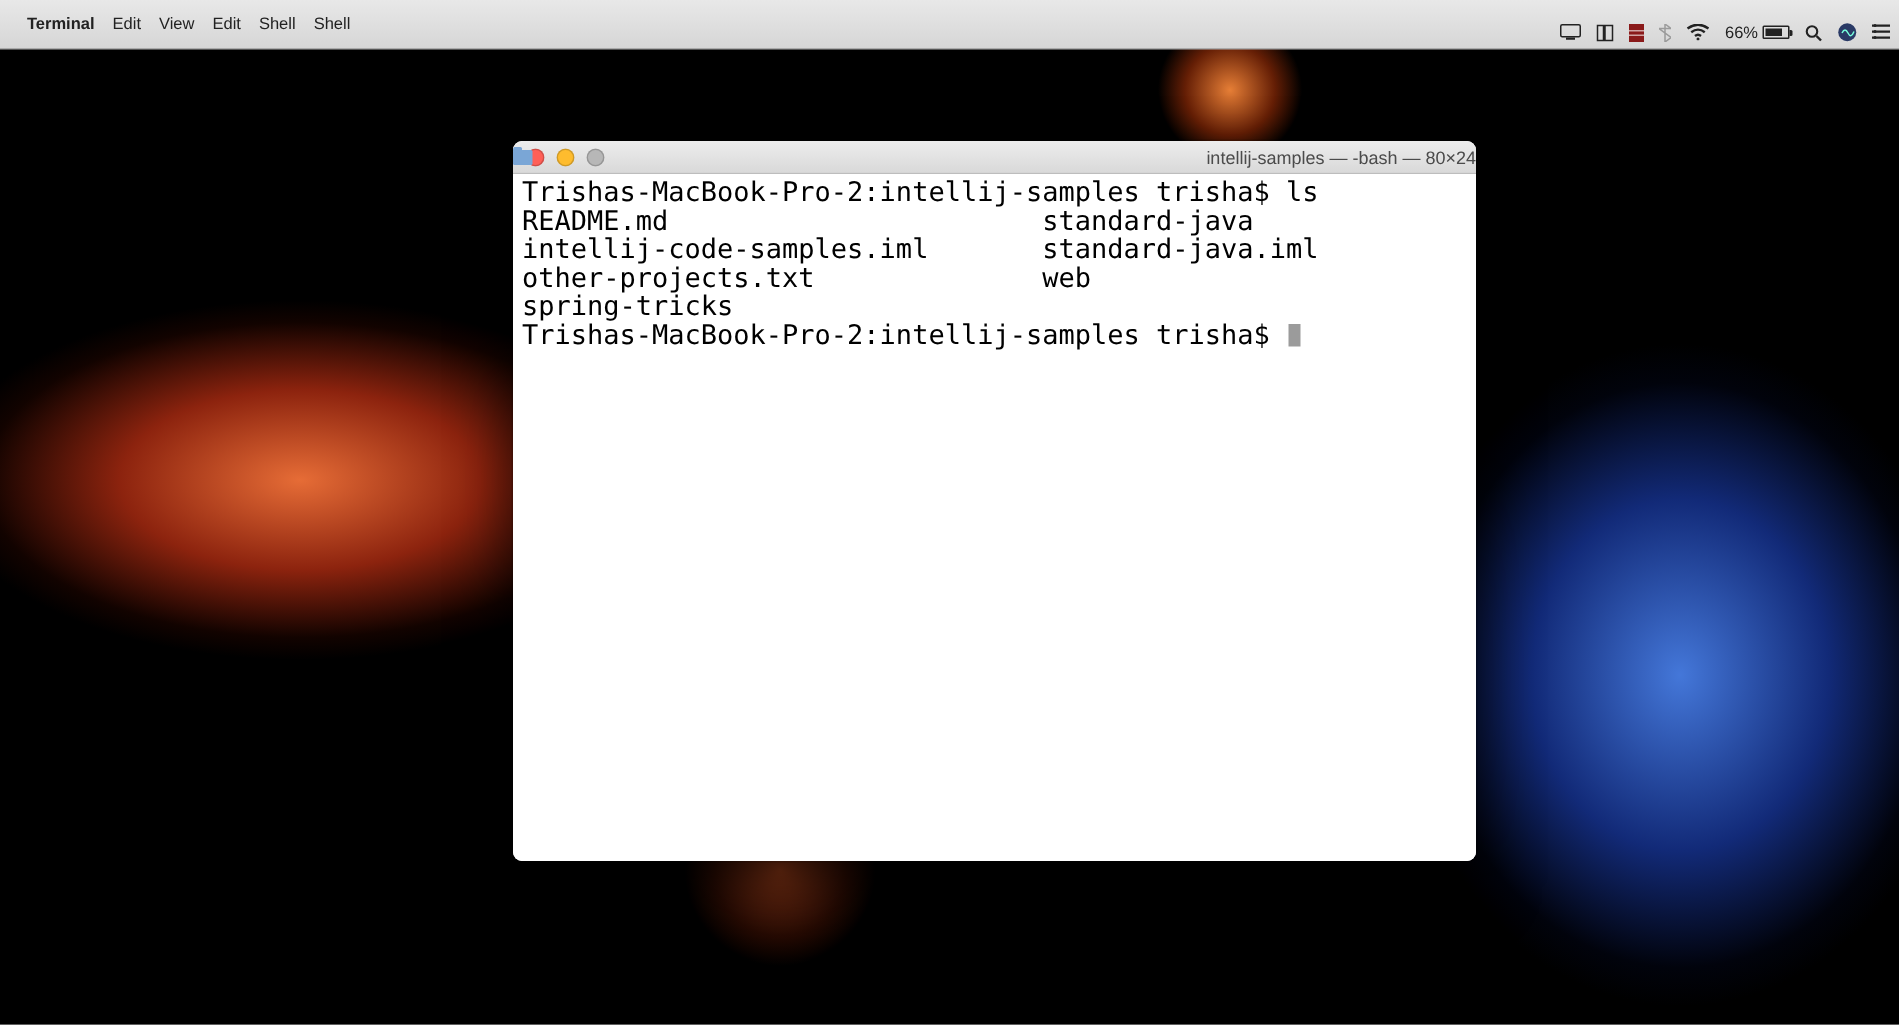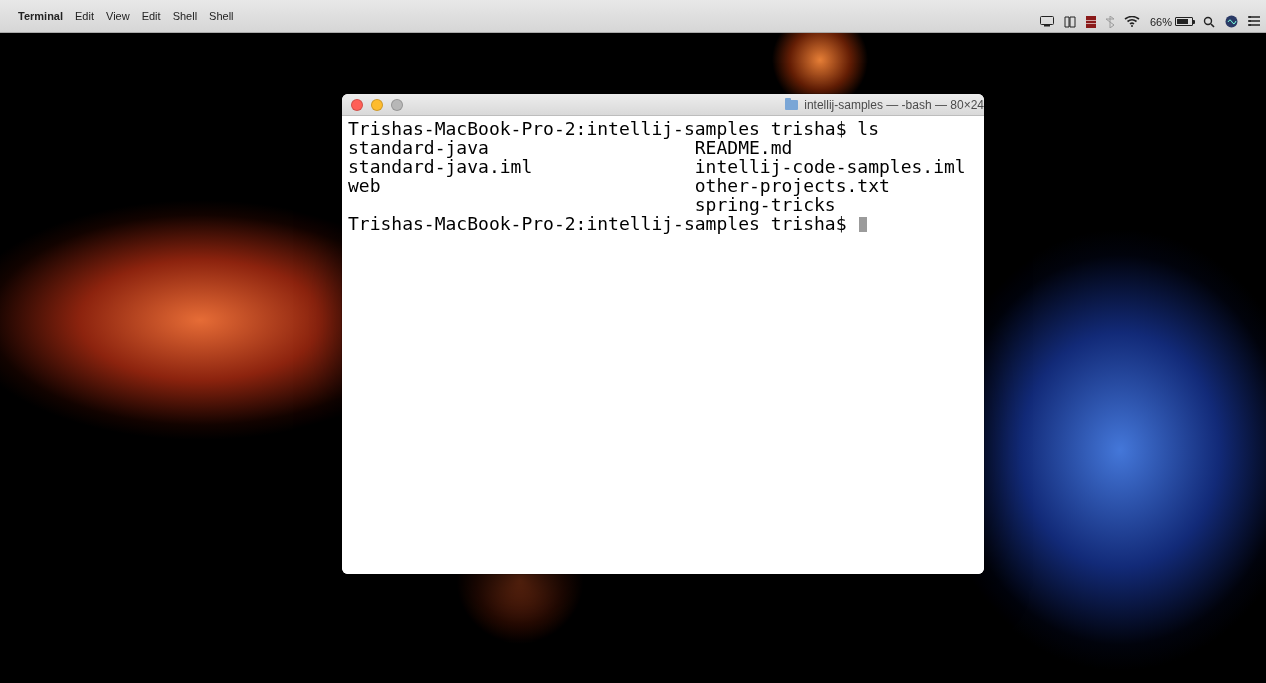--- a/index.html
+++ b/index.html
@@ -52,21 +52,21 @@
     border-bottom: 1px solid #bdbdbd;
     display: flex; align-items: center;
     position: relative;
     flex: 0 0 auto;
   }
   .traffic { display:flex; gap:8px; padding-left:9px; }
   .tl { width:12px; height:12px; border-radius:50%; border:0.5px solid rgba(0,0,0,0.18); }
   .tl.red { background:#ff5f57; }
   .tl.yel { background:#febc2e; }
   .tl.grn { background:#b7b7b7; } 
-  .title-center { position:absolute; left:0; right:0; text-align:center; font-size:12px; color:#4b4b4b; pointer-events:none; display:flex; gap:6px; justify-content:flex-end; align-items:center;}
+  .title-center { position:absolute; left:0; right:0; text-align:center; font-size:12px; color:#4b4b4b; pointer-events:none; display:flex; gap:6px; justify-content:space-between; align-items:center;}
   .folder-icon { width:13px; height:10px; background:#7aa6d6; border-radius:1px; position:relative; display:inline-block;}
   .folder-icon::before{content:"";position:absolute;top:-2px;left:0;width:6px;height:3px;background:#7aa6d6;border-radius:1px 1px 0 0;}
 
   .term-body {
     flex: 1 1 auto;
     padding: 3px 6px;
     font-family: "Menlo","Monaco","Consolas",monospace;
     font-size: 18px;
     line-height: 19px;
     color: #000;
@@ -163,21 +163,21 @@
         <div class="tl red"></div>
         <div class="tl yel"></div>
         <div class="tl grn"></div>
       </div>
       <div class="title-center">
         <span class="folder-icon"></span>
         <span>intellij-samples — -bash — 80×24</span>
       </div>
     </div>
     <div class="term-body"><span><span>Trishas-MacBook-Pro-2:intellij-samples trisha$ </span><span>ls</span></span>
-<div class="ls-cols"><div class="ls-col"><span>standard-java</span>
-<span>standard-java.iml</span>
-<span>web</span></div><div class="ls-col"><span>README.md</span>
+<div class="ls-cols"><div class="ls-col"><span>README.md</span>
 <span>intellij-code-samples.iml</span>
 <span>other-projects.txt</span>
-<span>spring-tricks</span></div></div><span><span>Trishas-MacBook-Pro-2:intellij-samples trisha$ </span><span class="cursor"></span></span></div>
+<span>spring-tricks</span></div><div class="ls-col"><span>standard-java</span>
+<span>standard-java.iml</span>
+<span>web</span></div></div><span><span>Trishas-MacBook-Pro-2:intellij-samples trisha$ </span><span class="cursor"></span></span></div>
   </div>
 
 </div>
 
 </body></html>

